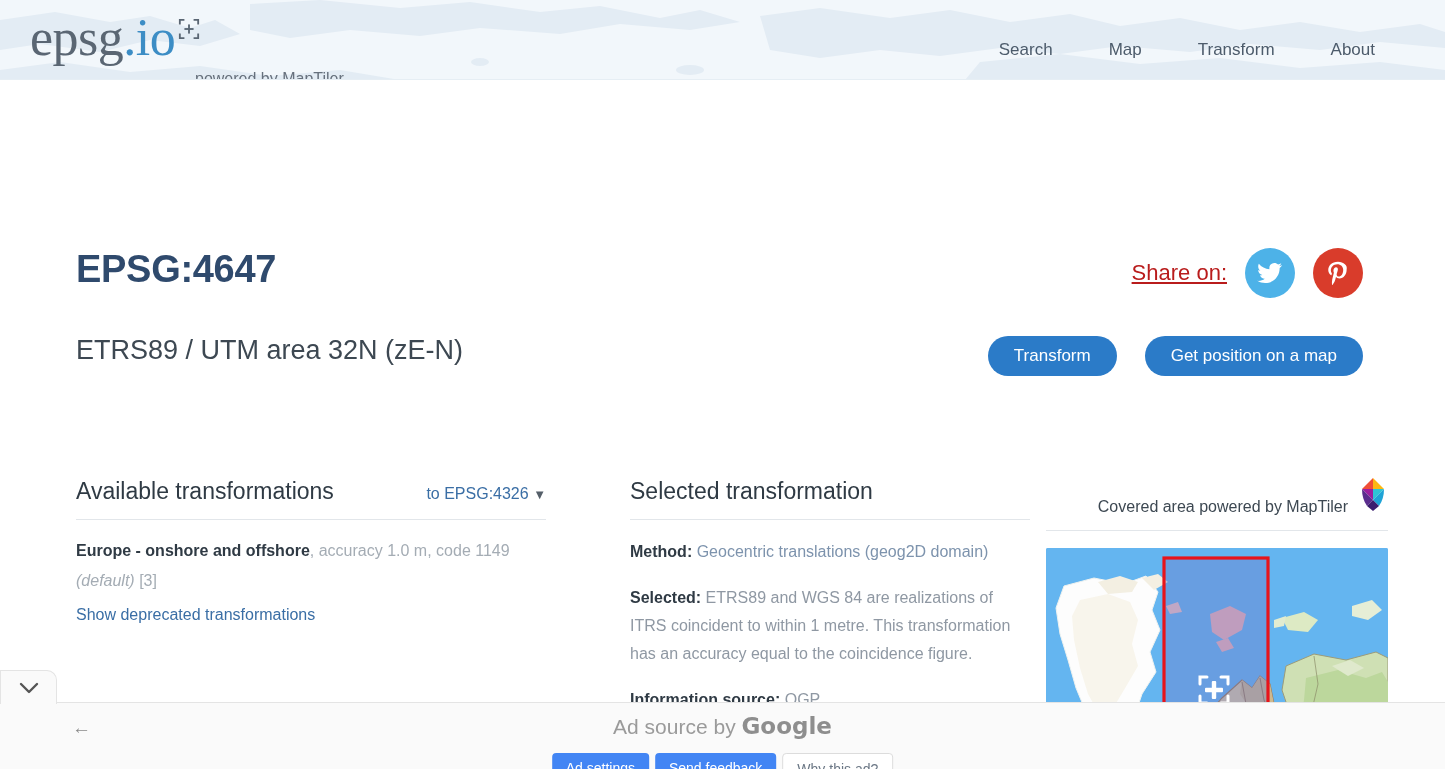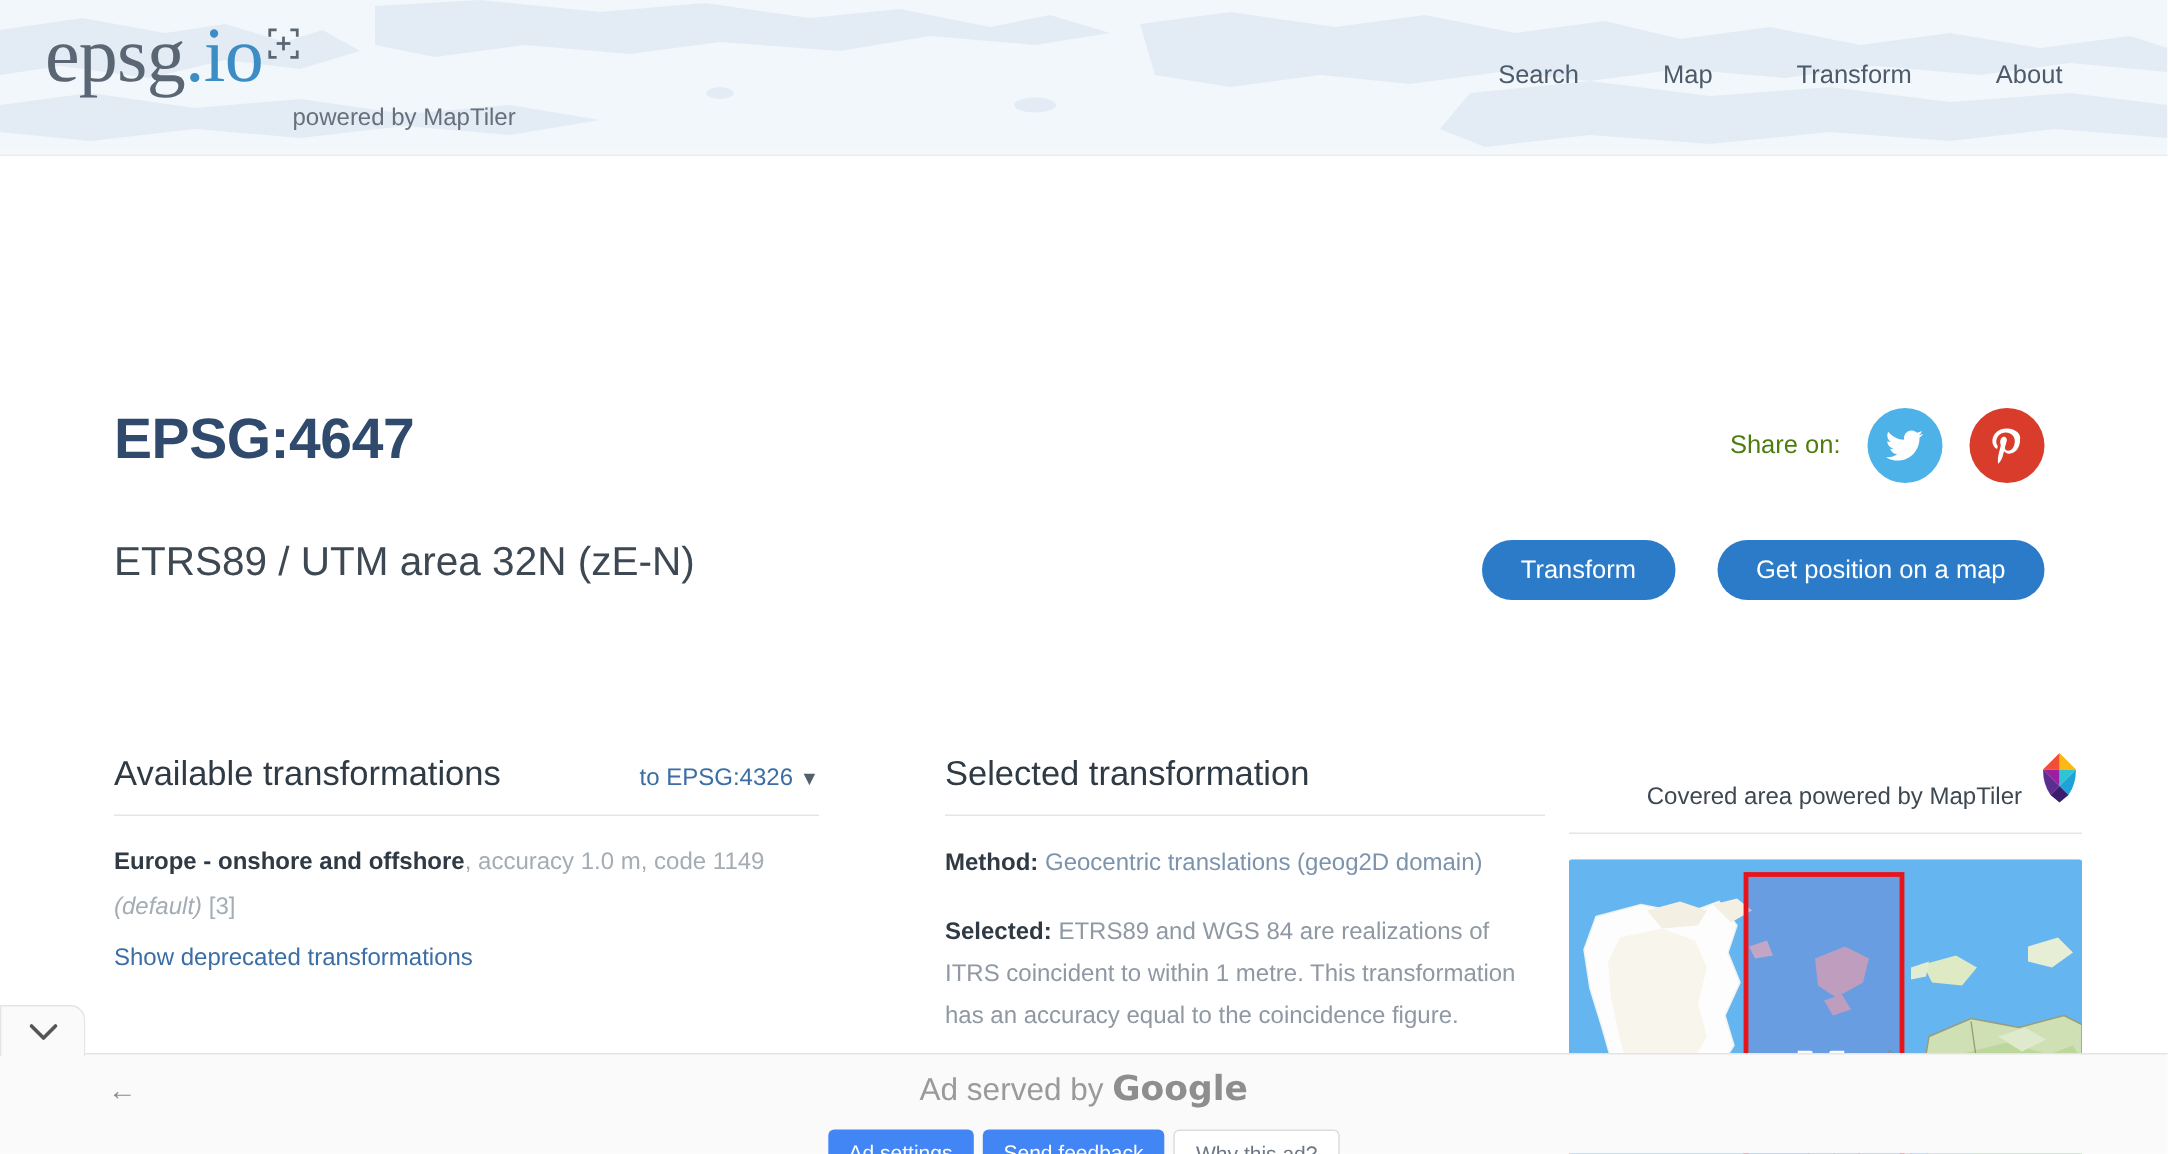--- a/index.html
+++ b/index.html
@@ -7,21 +7,21 @@
     width: 1445px; height: 769px;
     overflow: hidden;
     background: #ffffff;
     font-family: "Liberation Sans", sans-serif;
     -webkit-font-smoothing: antialiased;
   }
 
   
   .header {
     position: relative;
-    width: 1445px; height: 104px;
+    width: 1445px; height: 80px;
     background: #f4f8fb;
     overflow: hidden;
     border-bottom: 1px solid #e6eef4;
   }
   .header-map {
     position: absolute; inset: 0;
     opacity: 1;
   }
   .header-inner {
     position: relative;
@@ -84,21 +84,21 @@
     position: absolute; left: 76px; top: 255px;
     font-size: 27px;
     color: #3d4852;
     white-space: nowrap;
   }
 
   .share-row {
     position: absolute; right: 82px; top: 168px;
     display: flex; align-items: center; gap: 18px;
   }
-  .share-label { font-size: 17px; color: #4d7c0f; }
+  .share-label { font-size: 22px; color: #b91c1c; text-decoration: underline; }
   .share-btn {
     width: 50px; height: 50px; border-radius: 50%;
     display: flex; align-items: center; justify-content: center;
     cursor: pointer;
   }
   .share-twitter { background: #4db2e8; }
   .share-pinterest { background: #d93c2b; }
 
   .action-row {
     position: absolute; right: 82px; top: 256px;
@@ -417,21 +417,21 @@
 </div>
 
 <div class="ad-overlay">
   <div class="ad-tab">
     <svg width="22" height="14" viewBox="0 0 22 14">
       <path d="M3,3 L11,11 L19,3" fill="none" stroke="#555555" stroke-width="2.4" stroke-linecap="round" stroke-linejoin="round"></path>
     </svg>
   </div>
   <div class="ad-back">←</div>
   <div class="ad-served">
-    <span>Ad served by</span>
+    <span>Ad source by</span>
     <span class="g-word">Google</span>
   </div>
   <div class="ad-btns">
     <button class="ad-btn">Ad settings</button>
     <button class="ad-btn">Send feedback</button>
     <button class="ad-btn ghost">Why this ad?</button>
   </div>
 </div>
 
 </body></html>

